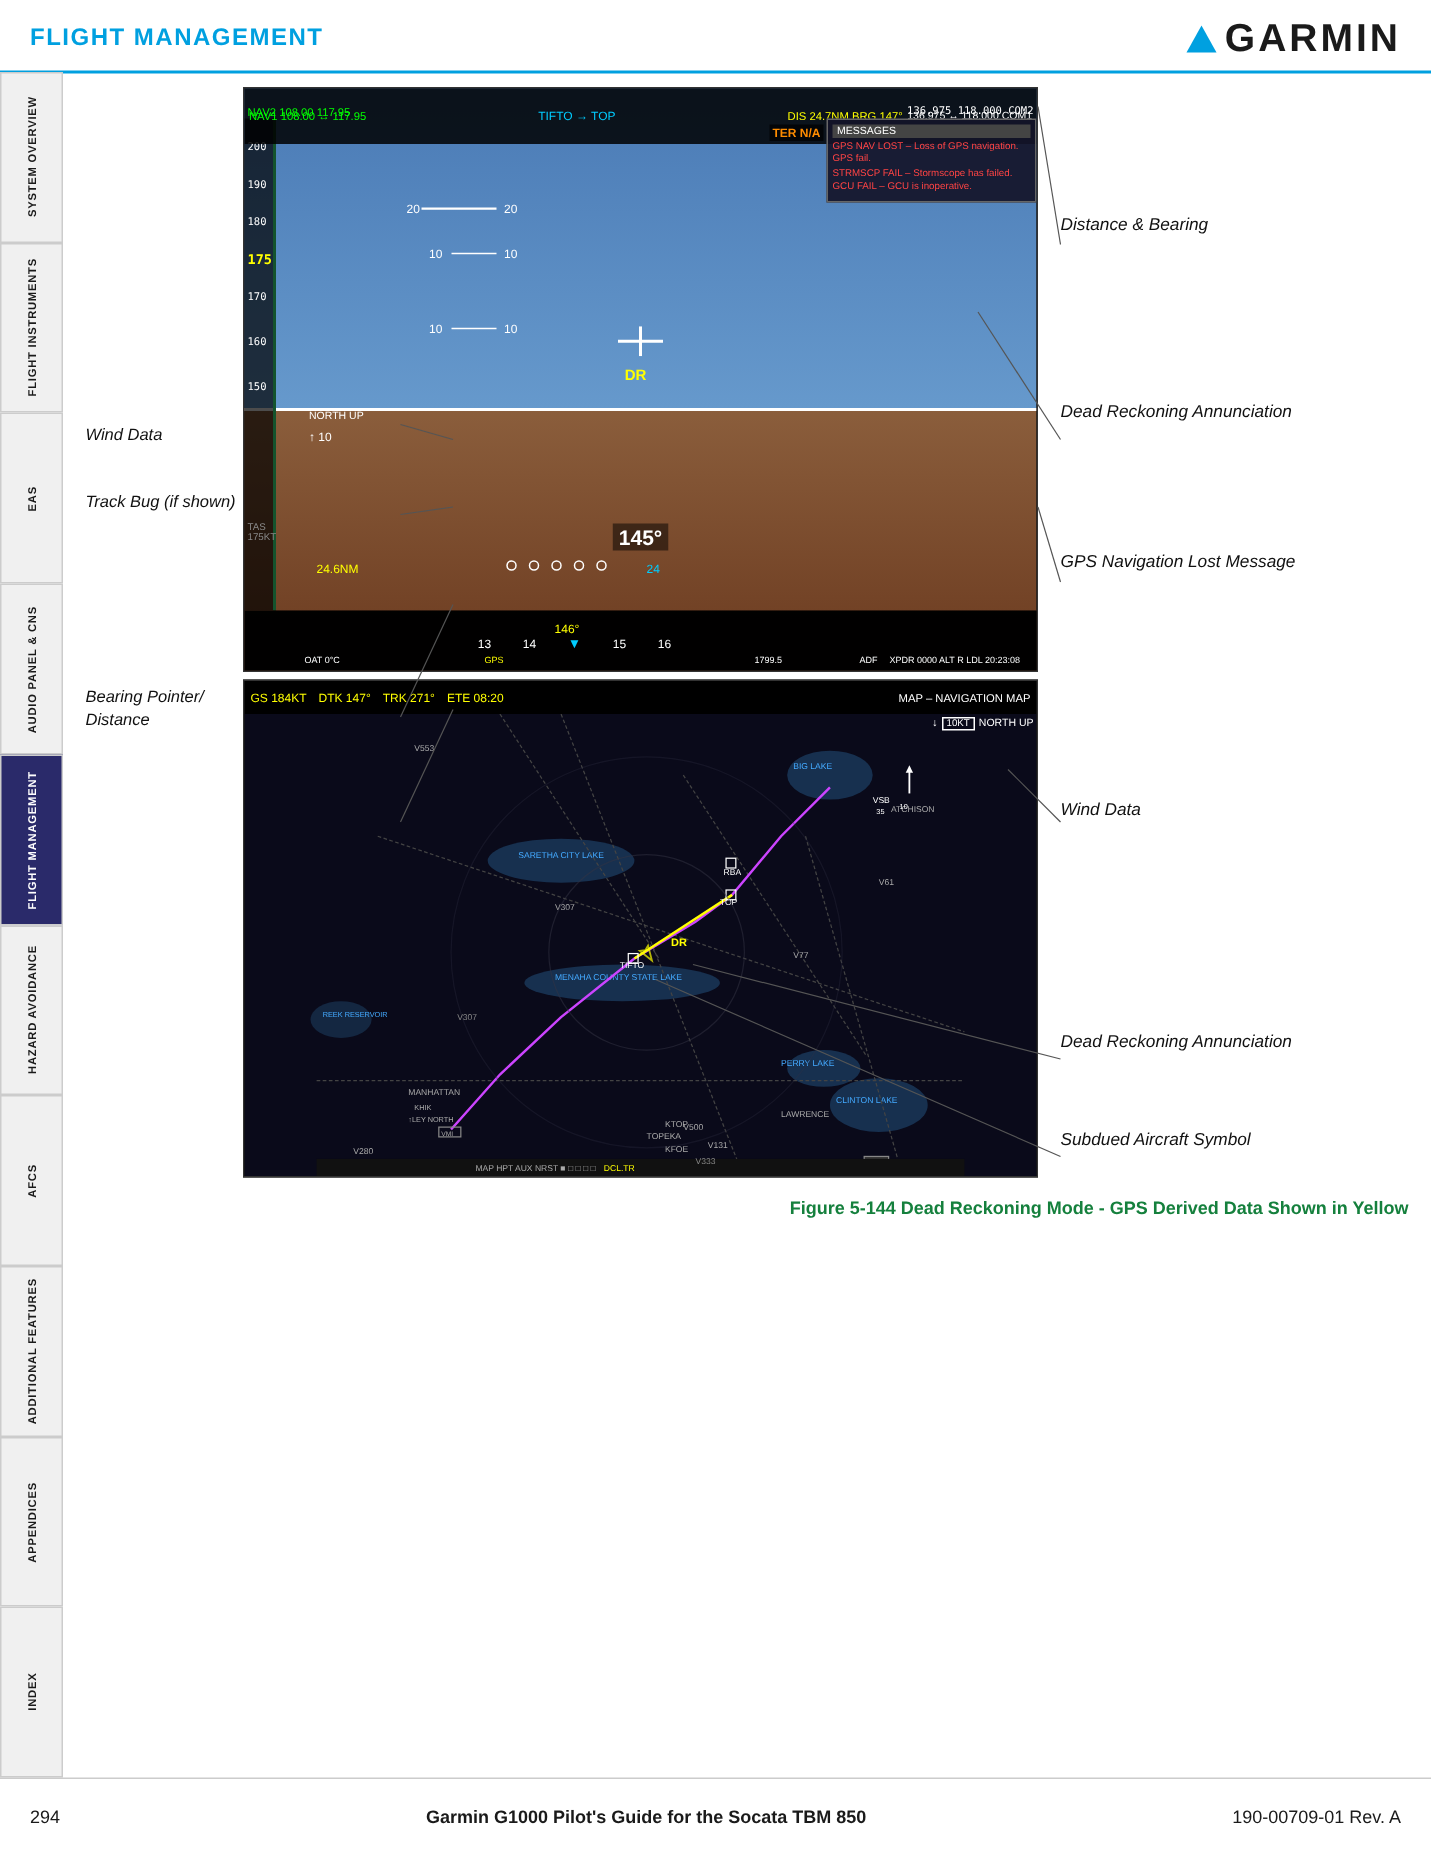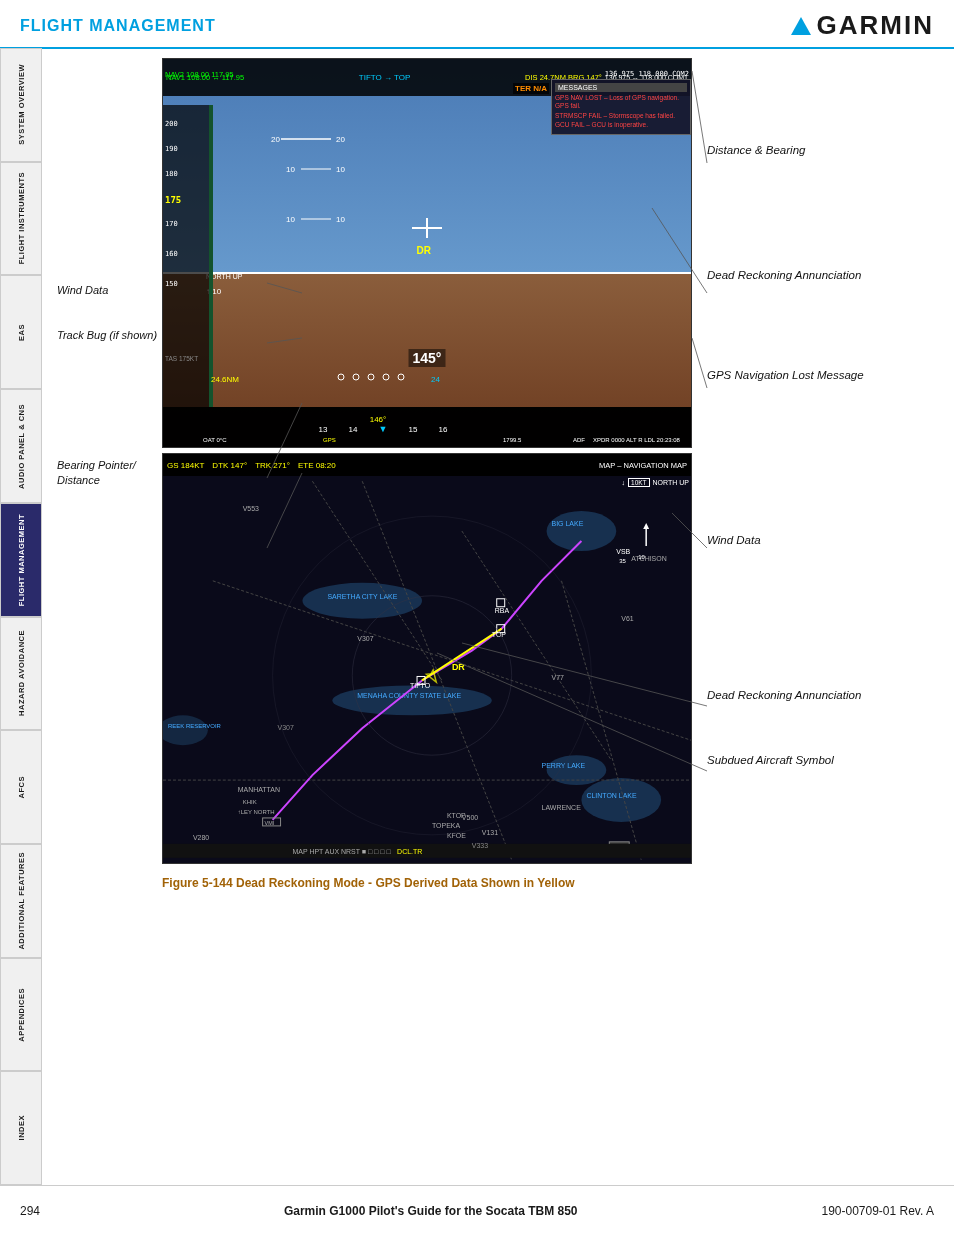--- a/index.html
+++ b/index.html
@@ -136,26 +136,25 @@
       width: 55px;
       bottom: 40px;
       background: rgba(0,0,0,0.7);
       border-left: 1px solid #555;
       z-index: 5;
     }
     .pfd-spd-tape {
       position: absolute;
       left: 0;
       top: 20px;
-      width: 50px;
+      width: 21px;
       bottom: 40px;
       background: rgba(0,0,0,0.7);
-      border-right: 4px solid #14532d;
+      border-right: 2px solid #14532d;
       z-index: 5;
-      margin-top: 26px;
     }
     .pfd-heading-bar {
       position: absolute;
       bottom: 0;
       left: 0; right: 0;
       height: 40px;
       background: rgba(0,0,0,0.85);
       z-index: 10;
     }
 
@@ -180,21 +179,21 @@
       font-size: 6.5px;
       color: #ff4444;
       margin-bottom: 1px;
       line-height: 1.3;
     }
 
     
     .mfd-display {
       position: relative;
       width: 530px;
-      height: 411px;
+      height: 332px;
       background: #000;
       border: 1px solid #333;
       overflow: hidden;
     }
     .mfd-top-bar {
       position: absolute;
       top: 0; left: 0; right: 0;
       height: 22px;
       background: rgba(0,0,0,0.9);
       display: flex;
@@ -208,24 +207,24 @@
     .mfd-top-bar .map-title { color: #fff; margin-left: auto; font-size: 7.5px; }
 
     .mfd-map-bg {
       position: absolute;
       top: 22px; left: 0; right: 0; bottom: 0;
       background: #0a0a1a;
     }
 
     
     .figure-caption {
-      text-align: left;
+      text-align: right;
       font-size: 12px;
       font-weight: bold;
-      color: #a16207;
+      color: #15803d;
       margin: 8px 0;
     }
 
     
     .note-box {
       display: flex;
       align-items: flex-start;
       gap: 10px;
       border: 1px solid #ccc;
       padding: 10px 14px;

